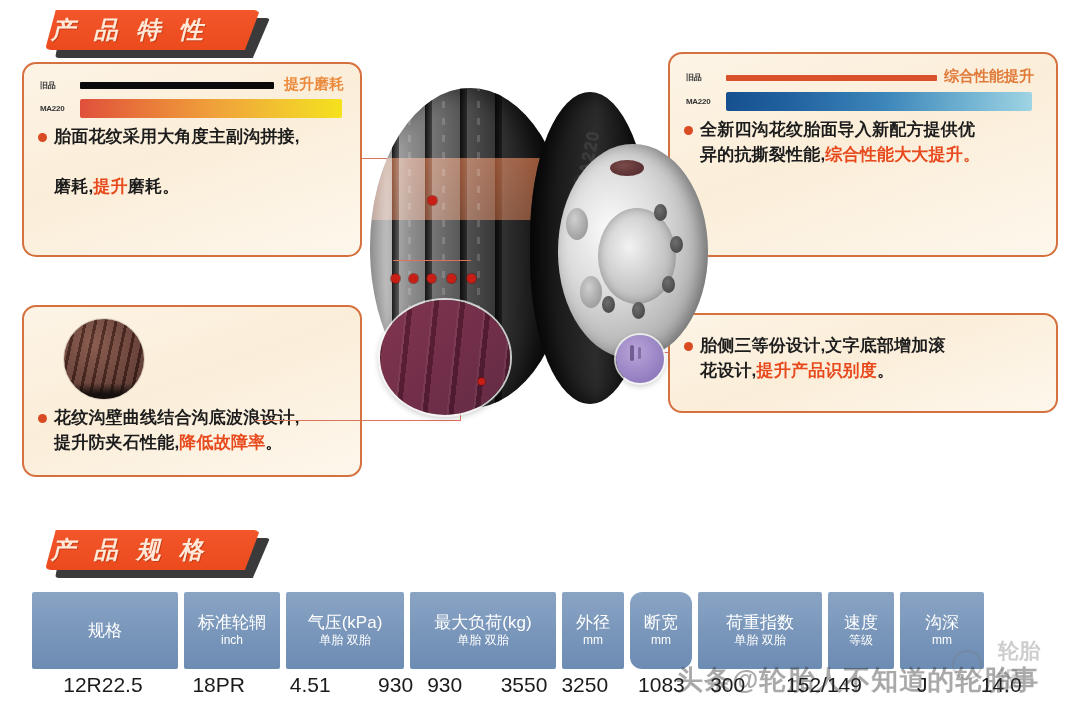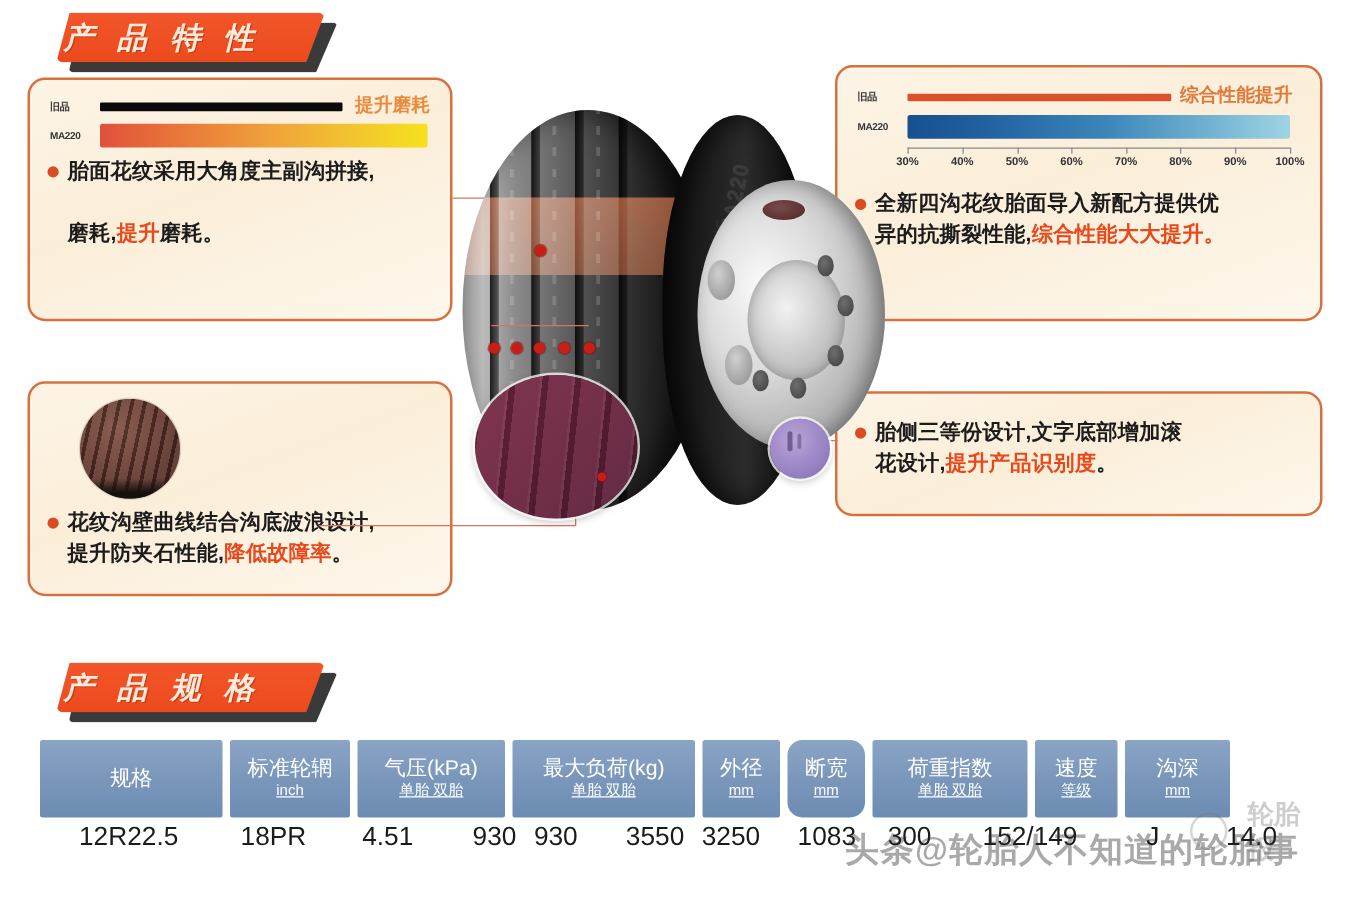--- a/index.html
+++ b/index.html
@@ -194,24 +194,24 @@
   }
 
   
   #spec-table{position:absolute;left:32px;top:592px;width:1010px;}
   .th-row{display:flex;gap:6px;align-items:flex-end;}
   .th{
     background:linear-gradient(180deg,#8aa4c4 0%,#7a97bb 50%,#6d8cb3 100%);
     color:#ffffff;text-align:left;border-radius:2px;
     padding:6px 16px;box-sizing:border-box;
     display:flex;flex-direction:column;justify-content:center;align-items:center;
-    height:62px;
+    height:77px;
   }
   .th .t1{font-size:17px;line-height:1.12;white-space:nowrap;}
-  .th .t2{font-size:12px;line-height:1.3;white-space:nowrap;margin-top:1px;text-decoration:underline;}
+  .th .t2{font-size:12px;line-height:1.3;white-space:nowrap;margin-top:1px;}
   .td-row{display:flex;gap:6px;margin-top:4px;}
   .td{
     text-align:center;font-size:21px;color:#1b1b1b;
     display:flex;justify-content:center;gap:14px;white-space:nowrap;
   }
 
   
   #watermark{
     position:absolute;left:676px;top:662px;
     font-size:27px;font-weight:bold;color:rgba(40,40,40,.40);
@@ -284,39 +284,20 @@
         <div class="mc-track">
           <div class="mc-bar bar-old-orange" style="width:69%;"></div>
           <div class="mc-tag blue-tag">综合性能提升</div>
         </div>
       </div>
       <div class="mc-row" style="margin-top:13px;">
         <div class="mc-label">MA220</div>
         <div class="mc-track">
           <div class="mc-bar bar-new-cool" style="width:100%;"></div>
         </div>
-      </div>
-      <div class="axis" style="margin-top:11px;">
-        <div class="line"></div>
-        <div class="tick" style="left:0%"></div>
-        <div class="tick" style="left:14.3%"></div>
-        <div class="tick" style="left:28.6%"></div>
-        <div class="tick" style="left:42.9%"></div>
-        <div class="tick" style="left:57.1%"></div>
-        <div class="tick" style="left:71.4%"></div>
-        <div class="tick" style="left:85.7%"></div>
-        <div class="tick" style="left:100%"></div>
-        <div class="tl" style="left:0%">30%</div>
-        <div class="tl" style="left:14.3%">40%</div>
-        <div class="tl" style="left:28.6%">50%</div>
-        <div class="tl" style="left:42.9%">60%</div>
-        <div class="tl" style="left:57.1%">70%</div>
-        <div class="tl" style="left:71.4%">80%</div>
-        <div class="tl" style="left:85.7%">90%</div>
-        <div class="tl" style="left:100%">100%</div>
       </div>
     </div>
 
     <div class="bullet-row" style="margin-top:10px;">
       <div class="bullet"></div>
       <div class="body-text">
         <span>全新四沟花纹胎面导入新配方提供优</span><br>
         <span>异的抗撕裂性能,</span><span class="hl">综合性能大大提升</span><span class="hl">。</span>
       </div>
     </div>

